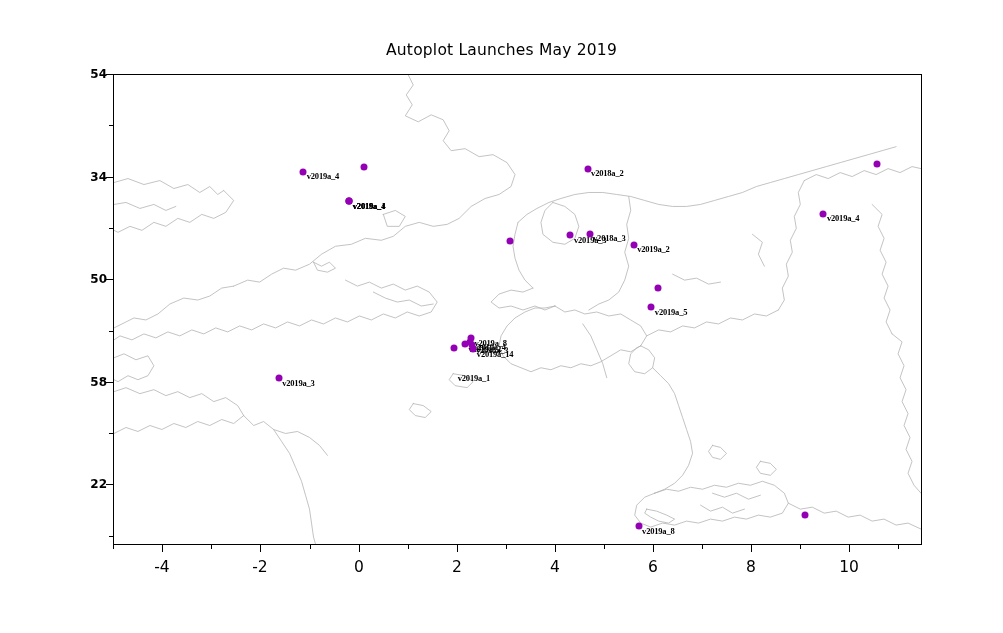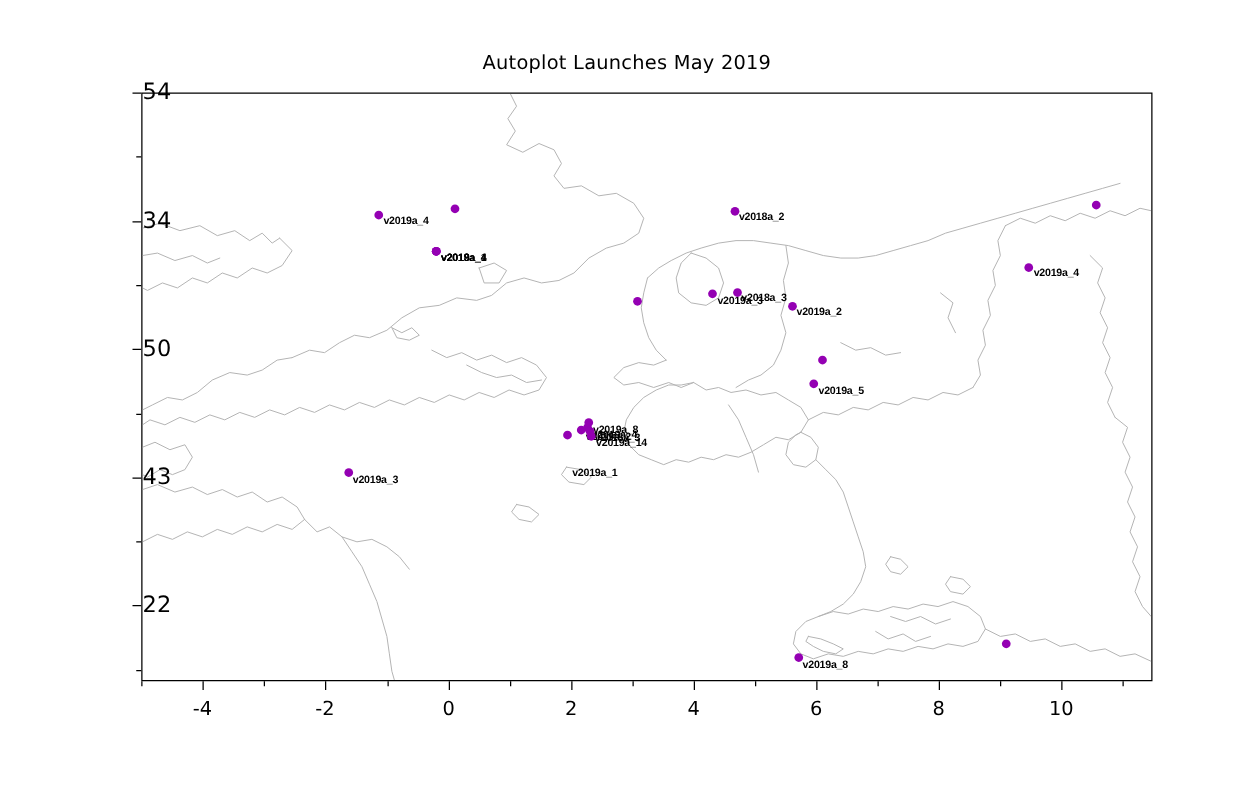--- a/index.html
+++ b/index.html
@@ -54,47 +54,48 @@
   .tick-major-y, .tick-minor-y, .tick-major-x, .tick-minor-x {
     position: absolute;
     background: #000000;
   }
   .tick-major-y { left: 106px; width: 7px; height: 1.3px; }
   .tick-minor-y { left: 109px; width: 4px; height: 1.3px; }
   .tick-major-x { top: 545px; width: 1.3px; height: 7px; }
   .tick-minor-x { top: 545px; width: 1.3px; height: 4px; }
   .ticklabel-y {
     position: absolute;
-    right: 866px;
+    right: 896px;
     text-align: right;
-    font-size: 18px;
+    font-size: 12px;
     color: #000000;
     transform: translateY(-50%);
     white-space: nowrap;
+    font-weight: bold;
   }
   .ticklabel-x {
     position: absolute;
     top: 558px;
     font-size: 15.5px;
     color: #000000;
     transform: translateX(-50%);
     white-space: nowrap;
   }
   .data-point {
     position: absolute;
     width: 7px;
     height: 7px;
     border-radius: 50%;
     background: #9400b3;
     transform: translate(-50%, -50%);
   }
   .point-label {
     position: absolute;
     font-size: 8.5px;
-    font-family: Liberation Sans, sans-serif;
+    font-family: Liberation Serif, serif;
     color: #000000;
     white-space: nowrap;
     font-weight: bold;
     transform: translateY(-50%);
     letter-spacing: -0.2px;
   }
 </style>
 </head>
 <body>
 
@@ -220,21 +221,21 @@
   <div class="tick-major-y" style="top:279px"></div>
   <div class="tick-minor-y" style="top:331px"></div>
   <div class="tick-major-y" style="top:382px"></div>
   <div class="tick-minor-y" style="top:433px"></div>
   <div class="tick-major-y" style="top:484px"></div>
   <div class="tick-minor-y" style="top:536px"></div>
 
   <div class="ticklabel-y" style="top:74px">54</div>
   <div class="ticklabel-y" style="top:177px">34</div>
   <div class="ticklabel-y" style="top:279px">50</div>
-  <div class="ticklabel-y" style="top:382px">43</div>
+  <div class="ticklabel-y" style="top:382px">58</div>
   <div class="ticklabel-y" style="top:484px">22</div>
 
   <div class="tick-minor-x" style="left:113px"></div>
   <div class="tick-major-x" style="left:162px"></div>
   <div class="tick-minor-x" style="left:211px"></div>
   <div class="tick-major-x" style="left:260px"></div>
   <div class="tick-minor-x" style="left:310px"></div>
   <div class="tick-major-x" style="left:359px"></div>
   <div class="tick-minor-x" style="left:408px"></div>
   <div class="tick-major-x" style="left:457px"></div>

